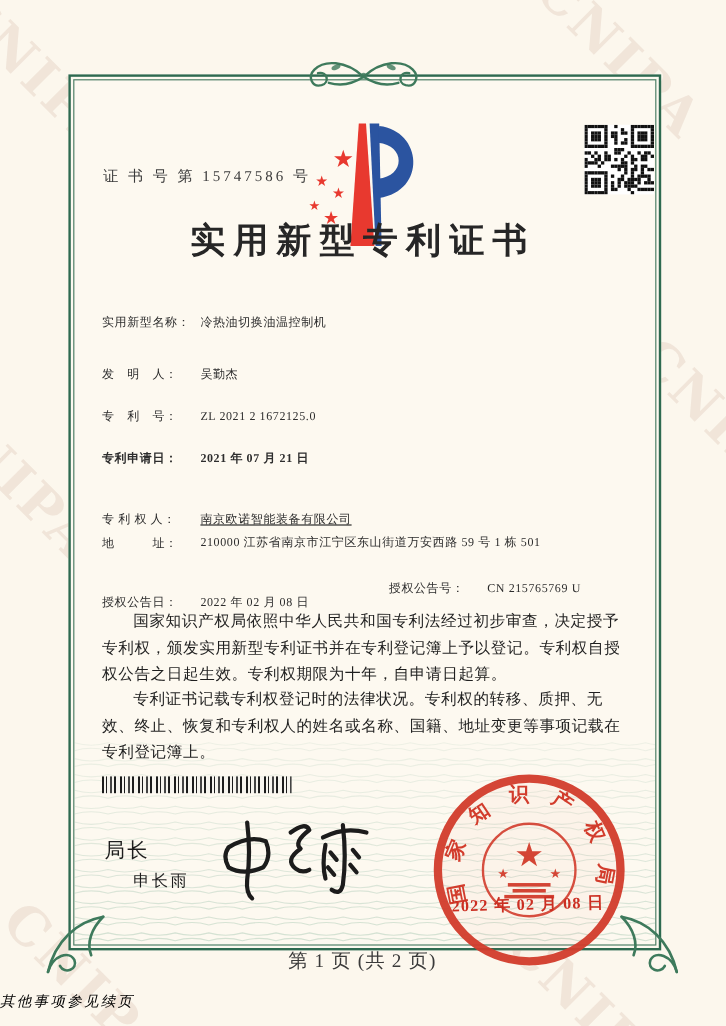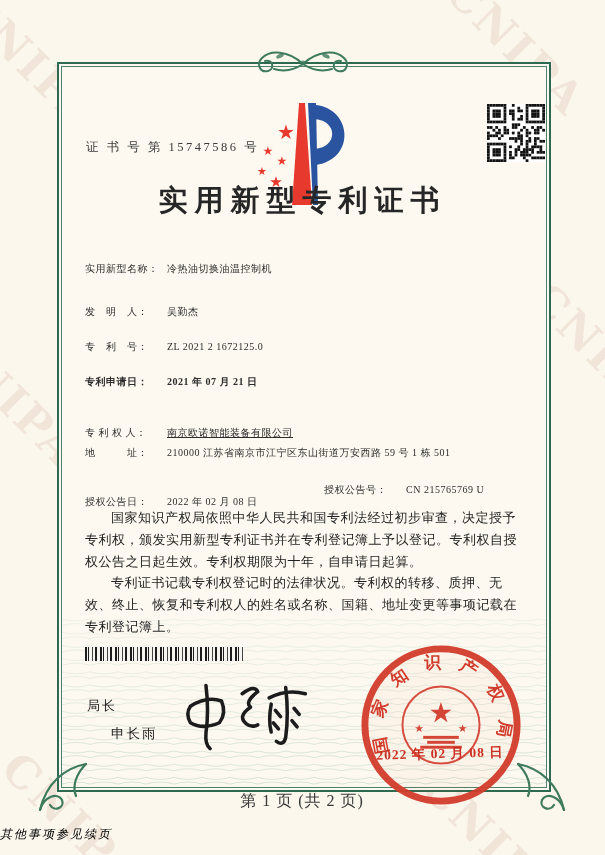--- a/index.html
+++ b/index.html
@@ -53,21 +53,21 @@
     letter-spacing:0.5px;
   }
   .paras p{margin:0;text-indent:2em;}
   
   .barcode{
     position:absolute;left:85px;top:647px;width:158px;height:14px;
     background:repeating-linear-gradient(90deg,
       #1c1c1c 0 2px,#f6f4ee 2px 3px,#1c1c1c 3px 4px,#f6f4ee 4px 7px,
       #444 7px 8px,#f6f4ee 8px 10px,#1c1c1c 10px 12px,#f6f4ee 12px 15px);
   }
-  .director-title{position:absolute;left:87px;top:697px;font-size:13px;letter-spacing:2px;color:#1d1d1d;}
+  .director-title{position:absolute;left:87px;top:697px;font-size:17px;letter-spacing:2px;color:#1d1d1d;}
   .director-name{position:absolute;left:87px;top:725px;font-size:13.5px;letter-spacing:2px;color:#1d1d1d;margin-left:24px;}
   .sig{position:absolute;left:178px;top:678px;width:145px;height:75px;}
   .seal{position:absolute;left:357px;top:641px;width:168px;height:168px;}
   .seal-date{
     position:absolute;left:358px;top:745px;width:164px;text-align:center;
     font-size:13.5px;font-weight:bold;color:#cb2f22;letter-spacing:1px;
     transform:rotate(-1.5deg);
   }
   .page-info{
     position:absolute;left:57px;top:791px;width:490px;text-align:center;

